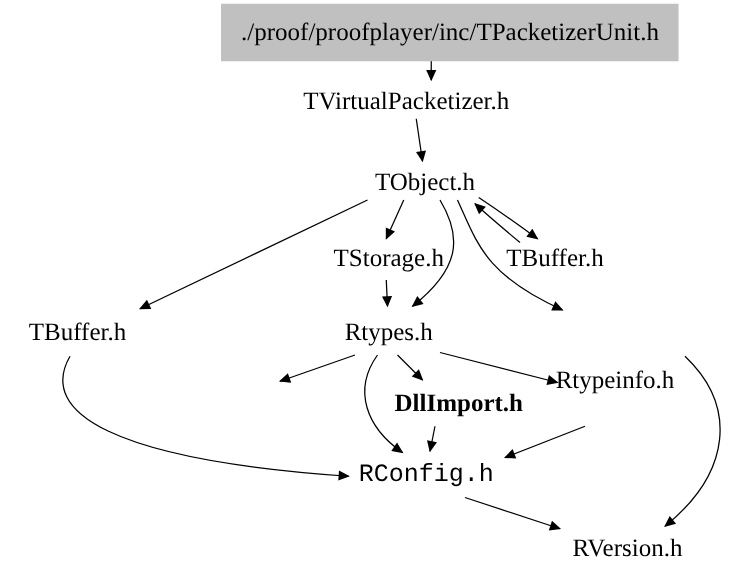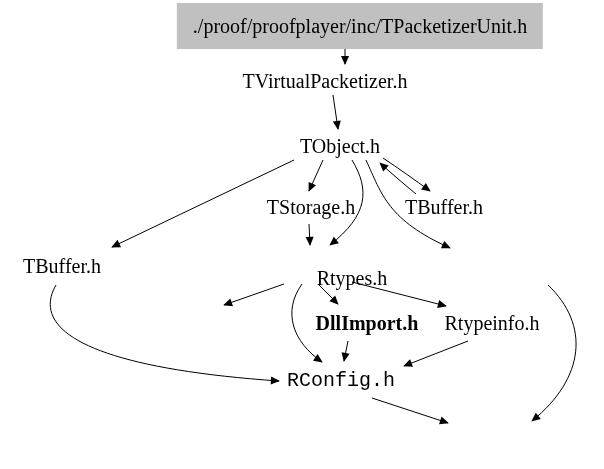--- a/index.html
+++ b/index.html
@@ -57,18 +57,19 @@
         <path d="M548,285 C590,325 585,378 532,421" class="edge" marker-end="url(#arrowhead)"></path>
       </g>
   </svg>
   <div id="node-layer">
       <div class="node root" style="left: 360px; top: 26px;">./proof/proofplayer/inc/TPacketizerUnit.h</div>
       <div class="node" style="left: 325px; top: 81px;">TVirtualPacketizer.h</div>
       <div class="node" style="left: 340px; top: 146px;">TObject.h</div>
       <div class="node" style="left: 311px; top: 207px;">TStorage.h</div>
       <div class="node" style="left: 444px; top: 207px;">TBuffer.h</div>
       <div class="node" style="left: 62px; top: 266px;">TBuffer.h</div>
-      <div class="node" style="left: 311px; top: 278px; margin-left: 41px;">Rtypes.h</div>
+      <div class="node" style="left: 311px; top: 266px;">Rtypes.h</div>
       <div class="node" style="left: 367px; top: 323px; font-weight: bold;">DllImport.h</div>
-      <div class="node" style="left: 492px; top: 323px;">Rtypeinfo.h</div>
+      <div class="node" style="left: 492px; top: 304px;">Rtypeinfo.h</div>
       <div class="node" style="left: 341px; top: 381px; font-family: Liberation Mono, monospace;">RConfig.h</div>
+      <div class="node" style="left: 502px; top: 439px;">RVersion.h</div>
     </div>
 </div>
 
 </body></html>

